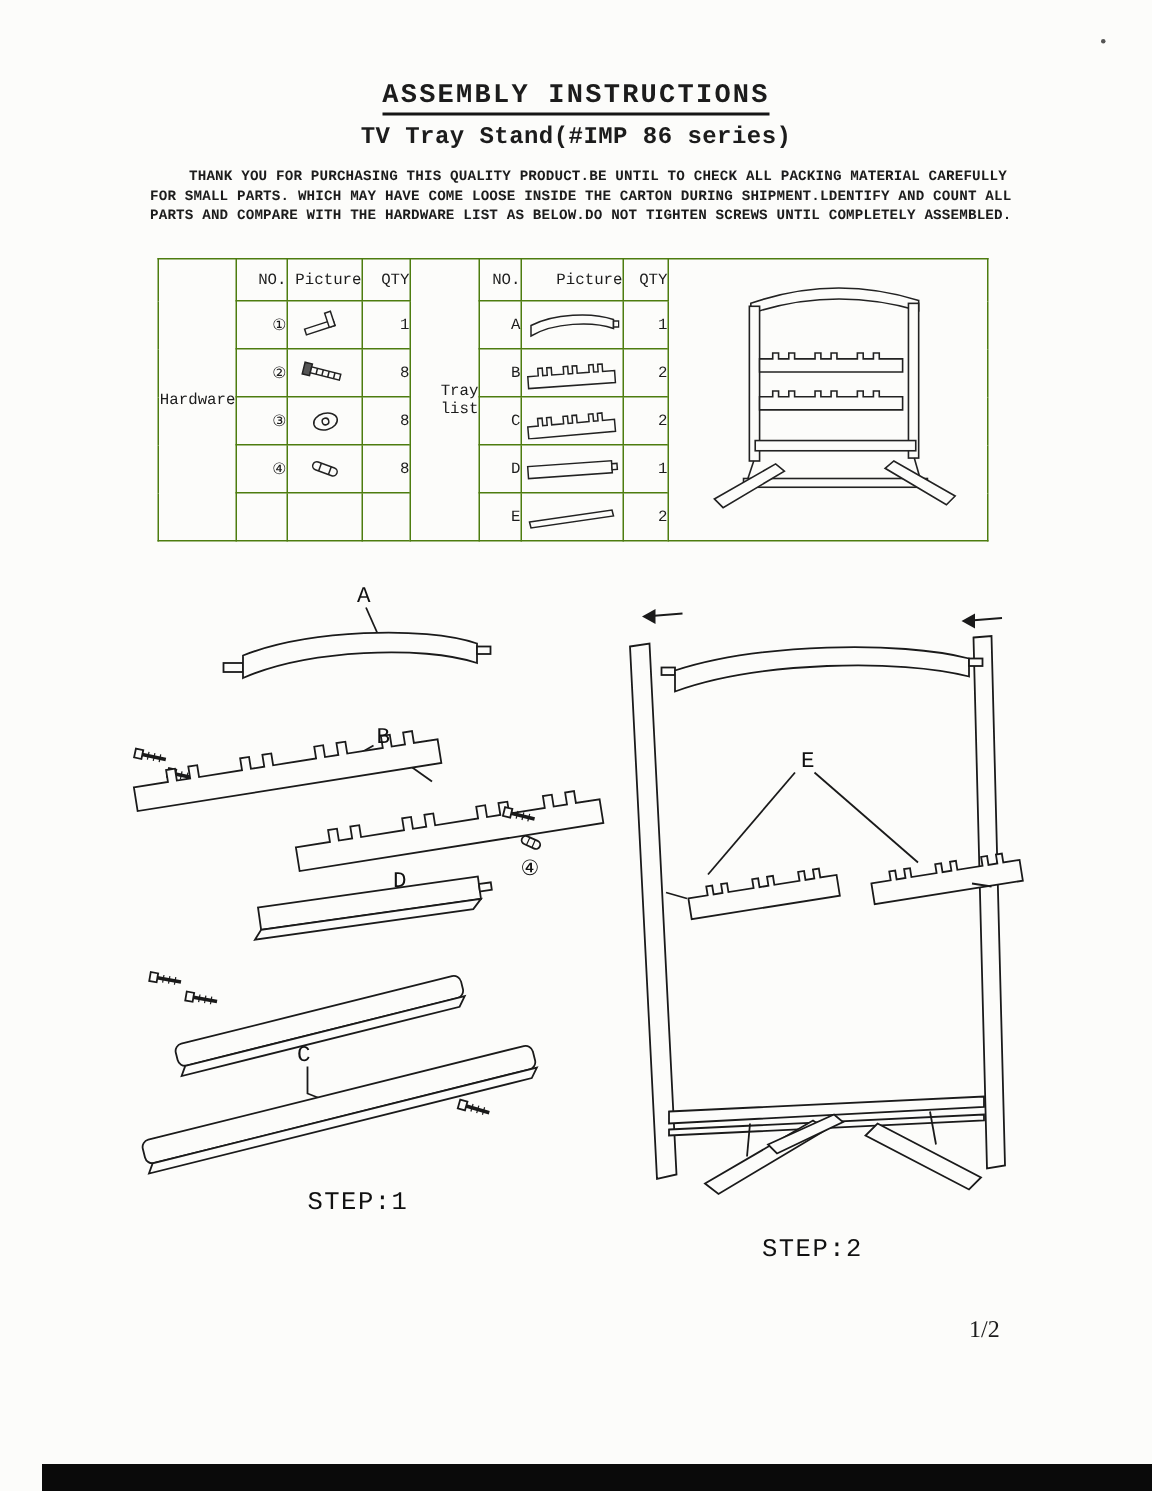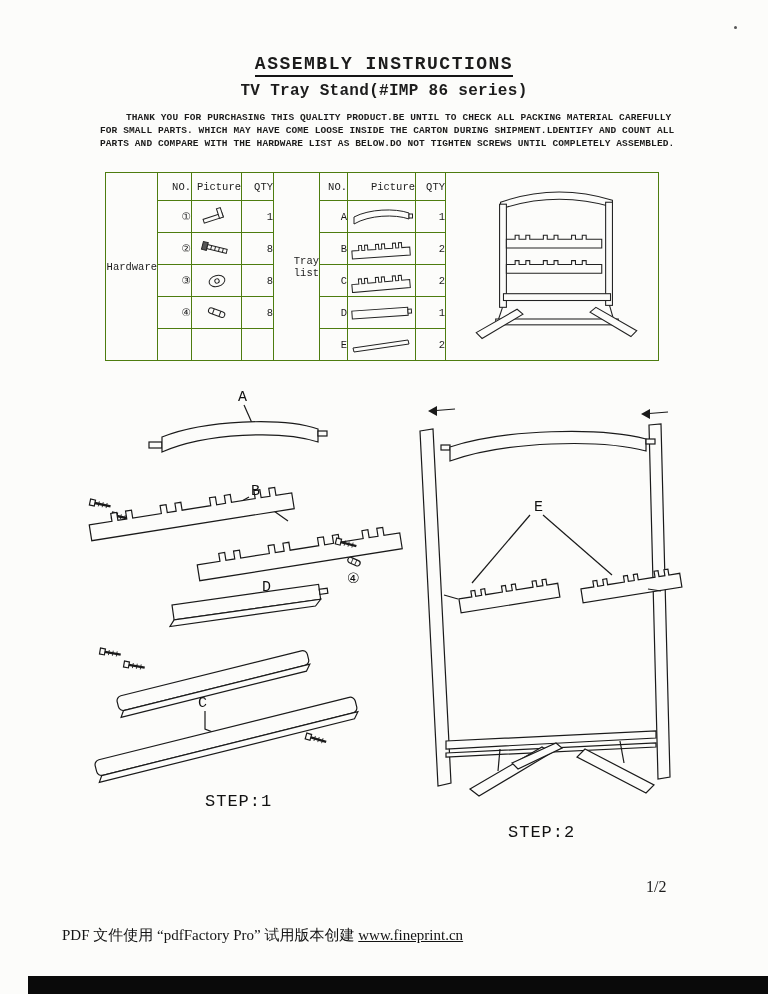--- a/index.html
+++ b/index.html
@@ -287,18 +287,15 @@
       <text x="262" y="206">D</text>
       <text x="198" y="322">C</text>
       <text x="534" y="126">E</text>
       <text x="205" y="421" class="step">STEP:1</text>
       <text x="508" y="452" class="step">STEP:2</text>
     </svg>
   </div>
 
   <div class="pagenum">1/2</div>
 
-  <div class="footer">
-    <span>PDF 文件使用 “pdfFactory Pro” 试用版本创建 </span><a href="#">www.fineprint.cn</a>
-  </div>
 
   <div class="scan-bar"></div>
 </div>
 
 </body></html>

